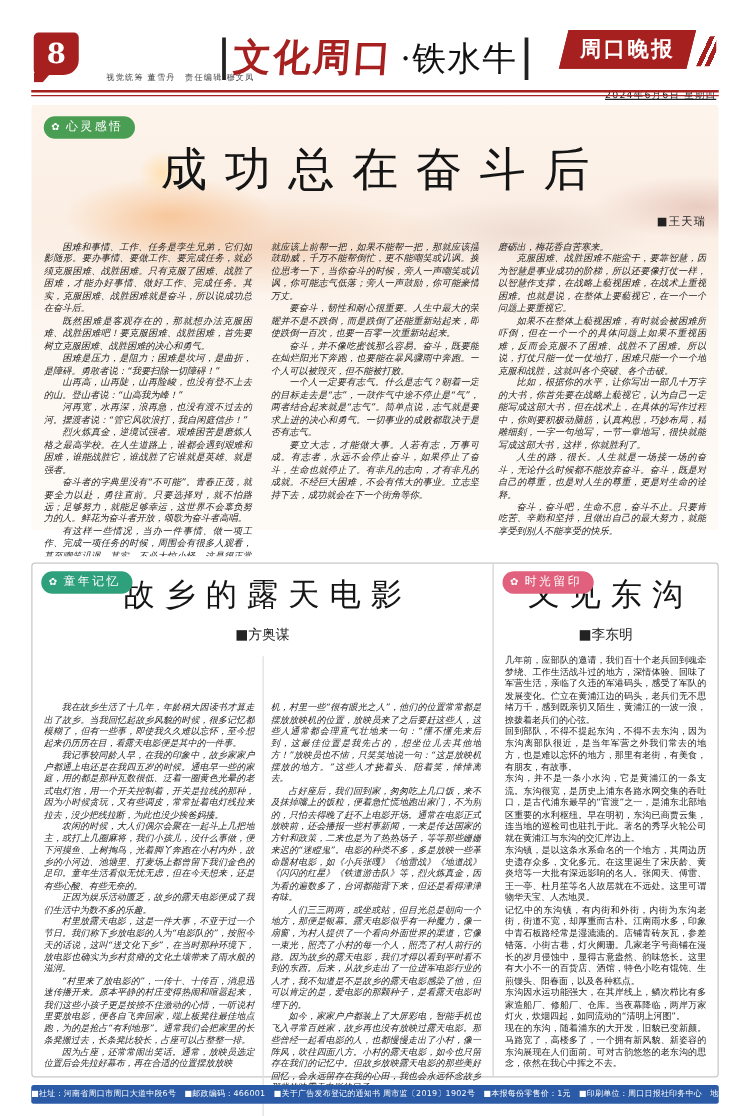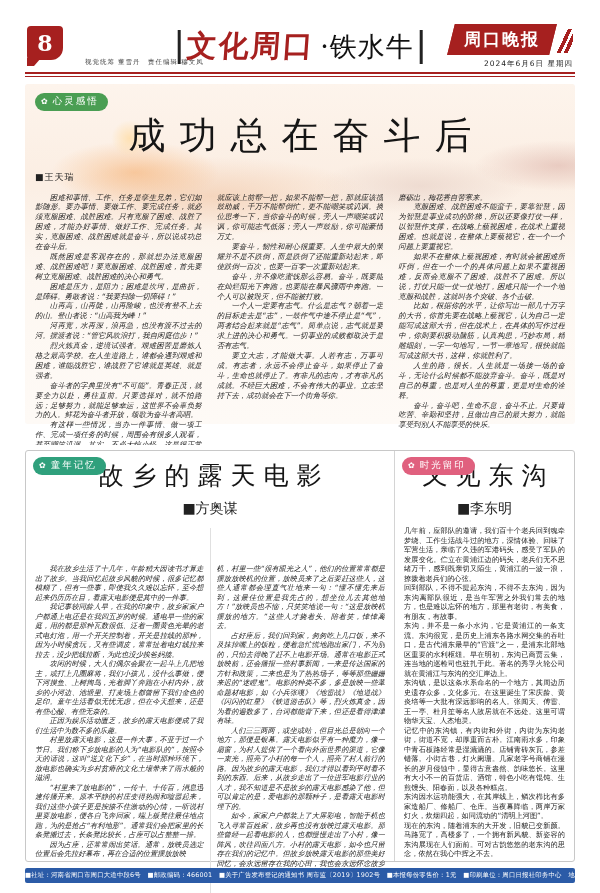--- a/index.html
+++ b/index.html
@@ -21,21 +21,21 @@
   .mh-red { font-family:"DejaVu Serif",serif; font-size:30px; font-weight:bold; color:#a6201f;
             transform:skewX(-4deg); letter-spacing:2px; }
   .mh-black { font-size:27px; color:#111; letter-spacing:1px; font-family:"DejaVu Serif",serif; }
   .logo { position:absolute; right:2px; top:0; text-align:right; }
   .logo-box { display:inline-block; background:#a6201f; color:#fff; transform:skewX(-14deg);
               padding:3px 12px; border:1px solid #a6201f; }
   .logo-box span { display:inline-block; transform:skewX(14deg); font-family:"DejaVu Serif",serif;
               font-weight:bold; font-size:17px; letter-spacing:2px; }
   .logo-slash { display:inline-block; width:16px; height:24px; vertical-align:middle; margin-left:4px;
               background:linear-gradient(115deg, transparent 40%, #a6201f 40%, #a6201f 55%, transparent 55%, transparent 65%, #a6201f 65%, #a6201f 80%, transparent 80%); }
-  .dateline { font-size:7.5px; color:#222; margin-top:4px; letter-spacing:1px; }
+  .dateline { font-size:7.5px; color:#222; margin-top:16px; letter-spacing:1px;text-decoration:underline; }
   .rule { position:absolute; top:72px; left:25px; right:25px; height:5px;
           border-top:2.5px solid #a6201f; border-bottom:1px solid #a6201f; }
 
   
   .feature { position:absolute; top:84px; left:25px; width:550px; height:340px; border-radius:3px;
      background:
        radial-gradient(circle 26px at 19% 16%, rgba(255,224,176,.95), rgba(255,210,160,0) 70%),
        radial-gradient(ellipse 120px 45px at 20% 26%, rgba(246,172,105,.55), rgba(246,172,105,0) 70%),
        radial-gradient(ellipse 220px 55px at 34% 33%, rgba(238,188,150,.5), rgba(238,188,150,0) 72%),
        radial-gradient(ellipse 150px 40px at 72% 30%, rgba(222,196,186,.45), rgba(222,196,186,0) 70%),
@@ -43,35 +43,35 @@
        linear-gradient(180deg,#fdf4ec 0%, #fbeee3 28%, #fdf7f1 55%, #fefaf6 100%);
      padding:5px 10px 8px 10px; }
   .badge { display:inline-flex; align-items:center; gap:3px; color:#fff; font-size:9.5px;
            padding:2px 9px 2.5px 6px; border-radius:10px; letter-spacing:2px; }
   .badge .bicon { font-size:8px; color:#fff; }
   .badge-green { background:#4a9e53; }
   .badge-teal  { background:#2fa07c; }
   .badge-pink  { background:#e0607e; }
   .f-title { text-align:center; font-family:"DejaVu Serif",serif; font-size:37px; color:#151515;
              letter-spacing:14px; padding-left:14px; margin-top:0px; font-weight:500; }
-  .f-author { text-align:left; font-size:9px; color:#222; margin:10px 0 9px 0; letter-spacing:1px; }
+  .f-author { text-align:right; font-size:9px; color:#222; margin:10px 0 9px 0; letter-spacing:1px; }
   .cols3 { display:flex; gap:15px; }
   .cols3 .col { flex:1; height:252px; overflow:hidden; text-align:justify; }
   .col p { text-indent:2em; font-size:7.4px; line-height:9.9px; color:#1d1d1d;font-style:italic; }
   .col.cont p:first-child { text-indent:0; }
 
   
   .bottom { position:absolute; top:450px; left:25px; width:550px; height:412px;
             border:1px solid #c8c8c8; border-radius:3px; display:flex; background:#fff; }
   .b-left { width:368px; padding:5px 9px 6px 9px; position:relative; }
   .b-right { flex:1; padding:5px 9px 6px 9px; border-left:1px solid #d4d4d4; position:relative; }
   .b-badge { position:absolute; left:7px; top:6px; }
   .b-title { text-align:center; font-family:"DejaVu Serif",serif; font-size:25px; color:#151515;
              letter-spacing:8px; padding-left:8px; margin-top:3px; }
-  .b-author { text-align:center; font-size:14px; color:#222; margin:8px 0 8px 0; }
+  .b-author { text-align:center; font-size:11px; color:#222; margin:8px 0 8px 0; }
   .cols2 { display:flex; gap:13px; }
   .cols2 .col, .b-right .colsingle { height:336px; overflow:hidden; text-align:justify; }
   .cols2 .col { flex:1;margin-top:38px; }
   .b-left .cols2 { position:relative; }
   .b-left .cols2:before { content:""; position:absolute; left:50%; top:2px; bottom:2px; width:1px; background:#e0e0e0; }
   .bottom .col p, .colsingle p { font-size:7.2px; line-height:9.5px; }
 
   
   .footer { position:absolute; left:25px; right:25px; top:868px; height:15px; background:#2b5ba7;
             color:#fff; display:flex; align-items:center; justify-content:center; border-radius:2px; }

